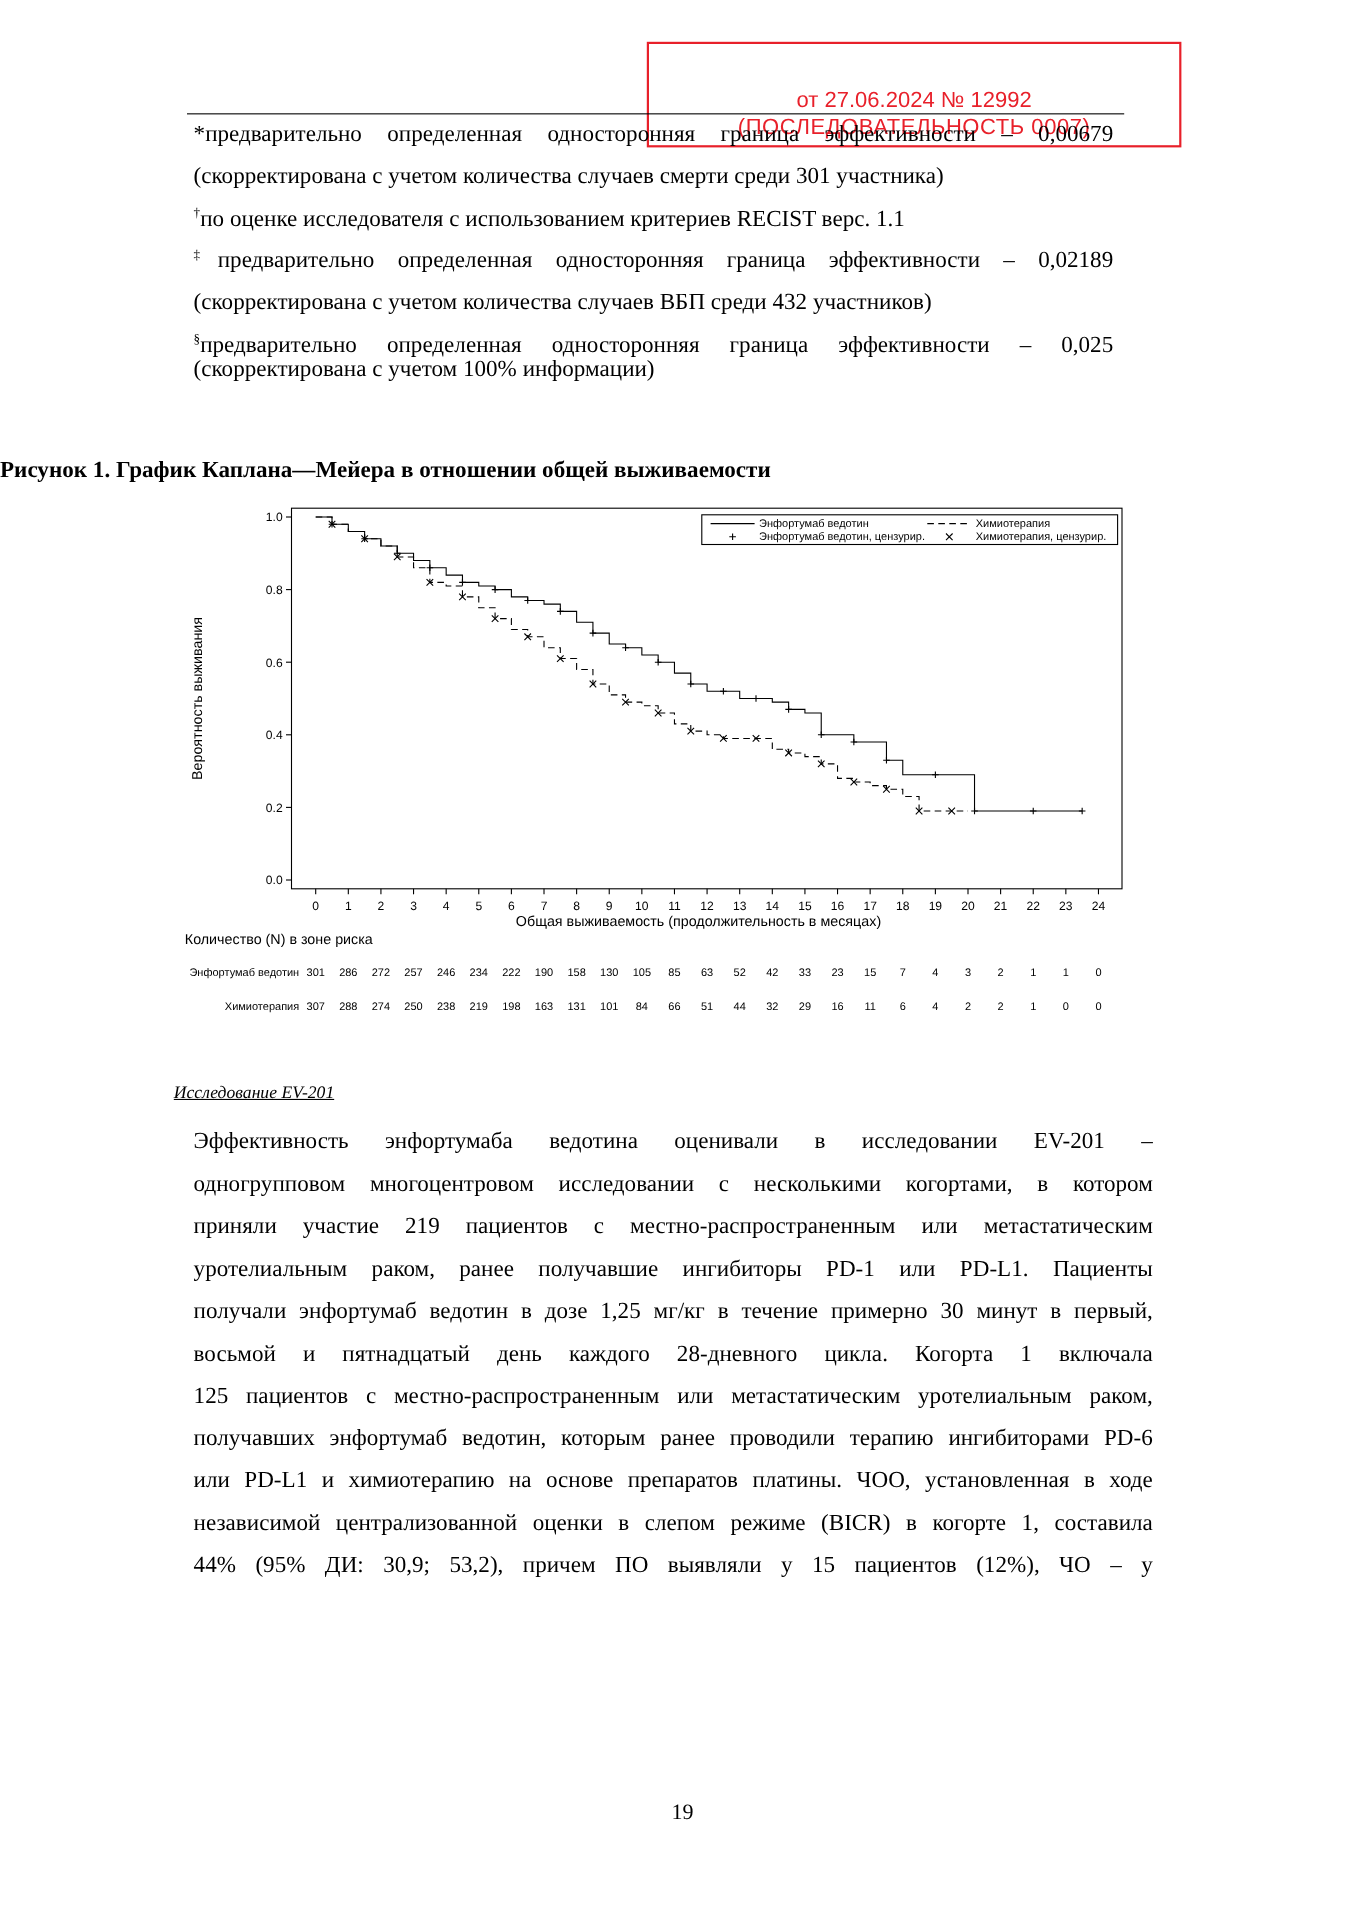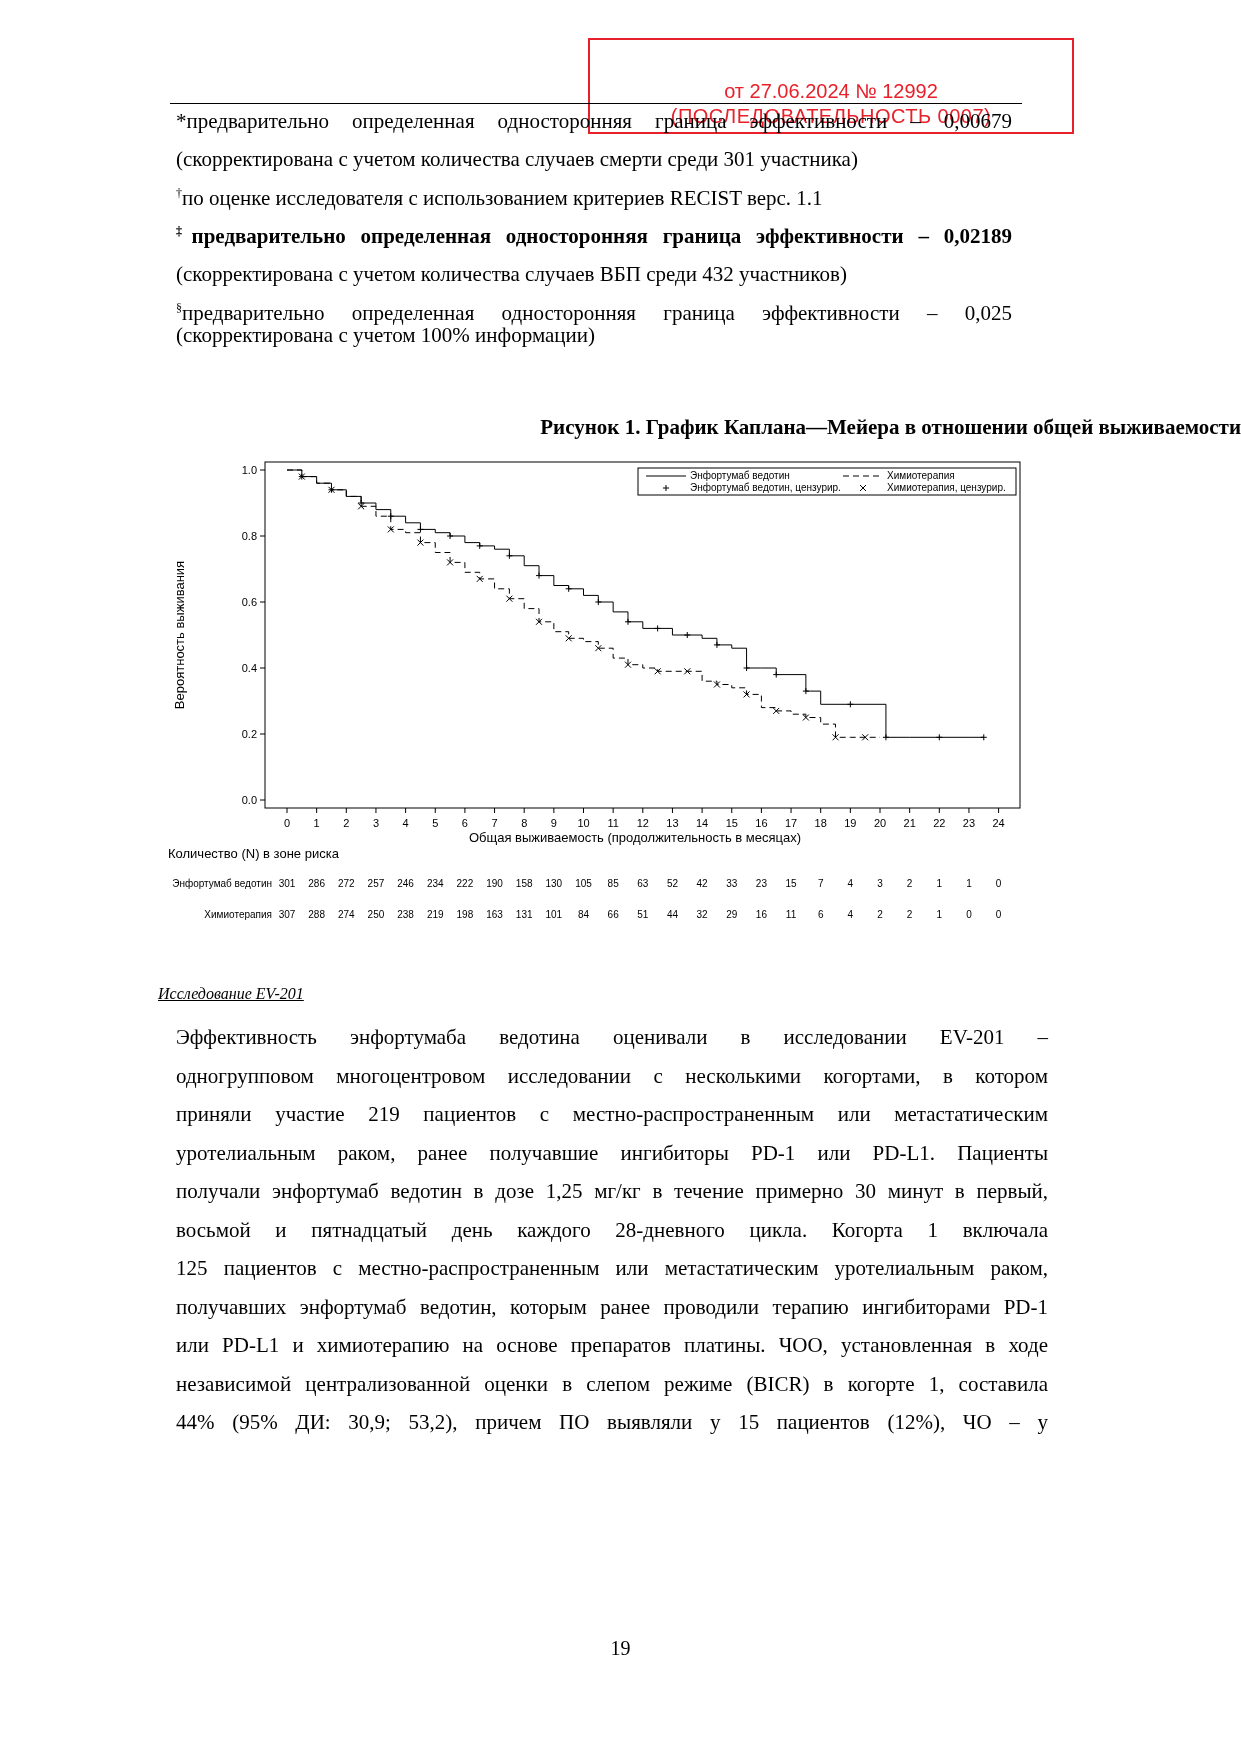--- a/index.html
+++ b/index.html
@@ -9,21 +9,21 @@
            border: 2px solid #e8202a; color: #e8202a;
            font-family: "Liberation Sans", sans-serif; text-align: center; overflow: hidden; }
   .stamp .l1 { position: absolute; left: 0; right: 0; top: 12px; font-size: 20px; letter-spacing: 0.3px; }
   .stamp .l2 { position: absolute; left: 0; right: 0; top: 40px; font-size: 20px; }
   .stamp .l3 { position: absolute; left: 0; right: 0; top: 65px; font-size: 20px; letter-spacing: 0.5px; }
   .header-rule { position: absolute; left: 170px; top: 103px; width: 852px; height: 1px; background: #000; }
   .para { position: absolute; left: 176px; width: 836px; font-size: 21px; line-height: 38px;
           text-align: justify; text-align-last: left; }
   .para.full { text-align-last: justify; }
   .para sup { font-size: 12px; vertical-align: 8px; line-height: 0; }
-  .fig-title { position: absolute; left: 0; width: 1241px; top: 415px; text-align: right;
+  .fig-title { position: absolute; left: 0; width: 1241px; top: 415px; text-align: left;
                font-size: 21px; font-weight: bold; }
   .chart { position: absolute; left: 160px; top: 455px; }
   .chart text { font-family: "Liberation Sans", sans-serif; }
   .section-title { position: absolute; left: 158px; top: 985px; font-size: 16px; font-style: italic;
                    text-decoration: underline; }
   .body-text { position: absolute; left: 158px; width: 872px; font-size: 21px; line-height: 38.5px; margin-left: 18px; }
   .body-text .line { display: block; text-align: justify; text-align-last: justify; white-space: nowrap; }
   .page-number { position: absolute; left: 0; width: 1241px; top: 1637px; text-align: center; font-size: 20px; }
 </style>
 </head>
@@ -31,21 +31,21 @@
 
 <div class="stamp">
   <div class="l2">от 27.06.2024 № 12992</div>
   <div class="l3">(ПОСЛЕДОВАТЕЛЬНОСТЬ 0007)</div>
 </div>
 <div class="header-rule"></div>
 
 <div class="para full" style="top:102px;"><span>*</span><span>предварительно определенная односторонняя граница эффективности – 0,00679</span></div>
 <div class="para" style="top:140px;">(скорректирована с учетом количества случаев смерти среди 301 участника)</div>
 <div class="para" style="top:179px;"><sup>†</sup><span>по оценке исследователя с использованием критериев RECIST верс. 1.1</span></div>
-<div class="para full" style="top:217px;font-weight:bold;"><sup>‡</sup><span>предварительно определенная односторонняя граница эффективности – 0,02189</span></div>
+<div class="para full" style="top:217px;"><sup>‡</sup><span>предварительно определенная односторонняя граница эффективности – 0,02189</span></div>
 <div class="para" style="top:255px;">(скорректирована с учетом количества случаев ВБП среди 432 участников)</div>
 <div class="para full" style="top:294px;"><sup>§</sup><span>предварительно определенная односторонняя граница эффективности – 0,025</span></div>
 <div class="para" style="top:316px;">(скорректирована с учетом 100% информации)</div>
 
 <div class="fig-title">Рисунок 1. График Каплана—Мейера в отношении общей выживаемости</div>
 
 <svg class="chart" id="km-chart" width="880" height="480" viewBox="0 0 880 480">
   <g id="axes">
       <rect x="105" y="7" width="755" height="346" fill="none" stroke="#000" stroke-width="1"></rect>
       <line x1="100" y1="345" x2="105" y2="345" stroke="#000"></line>
@@ -231,19 +231,19 @@
 
 <div class="section-title">Исследование EV-201</div>
 <div class="body-text" style="top:1018px;">
   <span class="line">Эффективность энфортумаба ведотина оценивали в исследовании EV-201 –</span>
   <span class="line">одногрупповом многоцентровом исследовании с несколькими когортами, в котором</span>
   <span class="line">приняли участие 219 пациентов с местно-распространенным или метастатическим</span>
   <span class="line">уротелиальным раком, ранее получавшие ингибиторы PD-1 или PD-L1. Пациенты</span>
   <span class="line">получали энфортумаб ведотин в дозе 1,25 мг/кг в течение примерно 30 минут в первый,</span>
   <span class="line">восьмой и пятнадцатый день каждого 28-дневного цикла. Когорта 1 включала</span>
   <span class="line">125 пациентов с местно-распространенным или метастатическим уротелиальным раком,</span>
-  <span class="line">получавших энфортумаб ведотин, которым ранее проводили терапию ингибиторами PD-1</span>
+  <span class="line">получавших энфортумаб ведотин, которым ранее проводили терапию ингибиторами PD-6</span>
   <span class="line">или PD-L1 и химиотерапию на основе препаратов платины. ЧОО, установленная в ходе</span>
   <span class="line">независимой централизованной оценки в слепом режиме (BICR) в когорте 1, составила</span>
   <span class="line">44% (95% ДИ: 30,9; 53,2), причем ПО выявляли у 15 пациентов (12%), ЧО – у</span>
 </div>
 
 <div class="page-number">19</div>
 
 </body></html>

